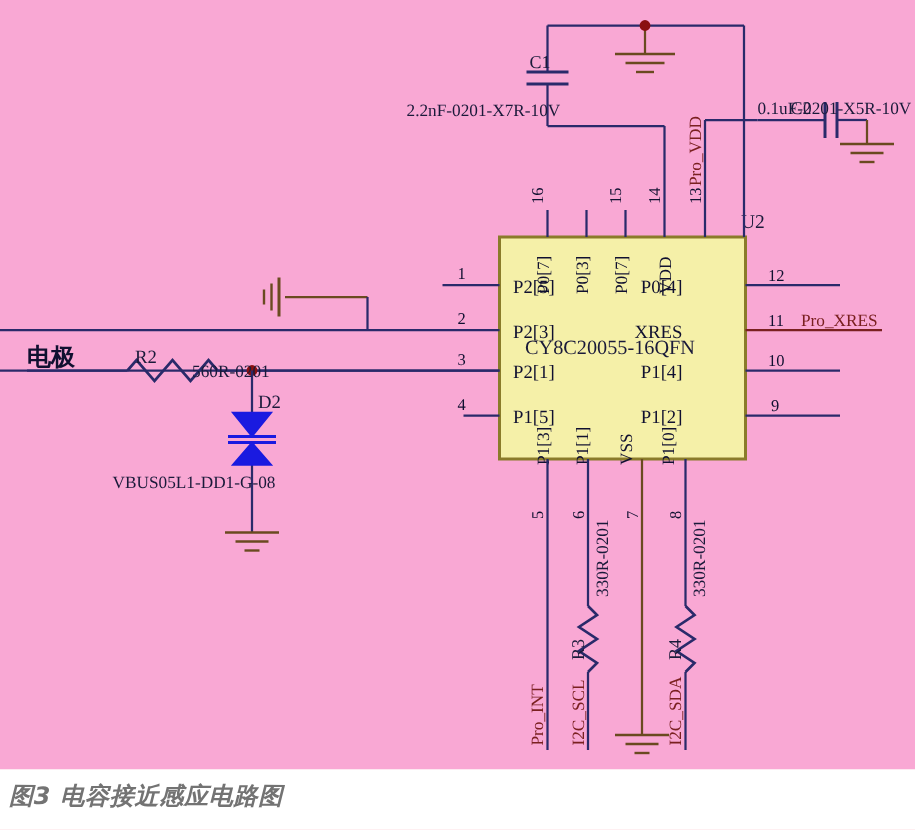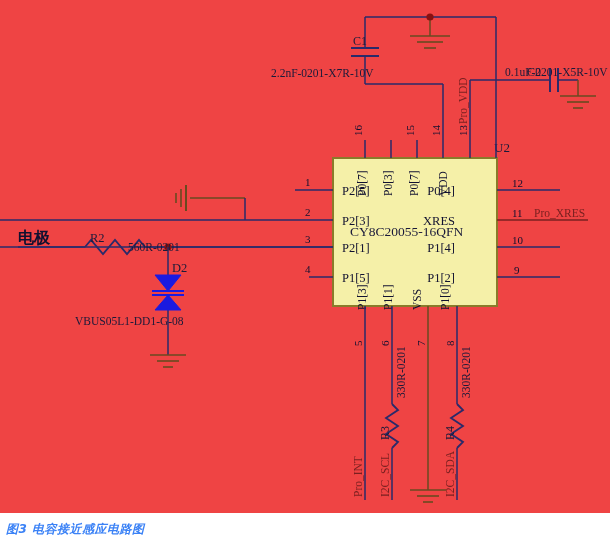--- a/index.html
+++ b/index.html
@@ -11,31 +11,31 @@
     overflow:hidden;
   }
   #sheet{
     position:relative;
     width:610px;height:553px;
     background:#fffff0;
     overflow:hidden;
   }
   #canvasarea{
     position:absolute;left:0;top:0;width:610px;height:513px;
-    background:#ef4444;
+    background:#f9a8d4;
   }
   #caption-bar{
     position:absolute;left:0;top:513px;width:610px;height:40px;
     background:#ffffff;
   }
   #caption{
     position:absolute;left:6px;top:521px;
     font-family:"DejaVu Sans", sans-serif;
-    font-size:12px;font-weight:bold;font-style:italic;
-    color:#3b82f6;letter-spacing:0.5px;
+    font-size:16px;font-weight:bold;font-style:italic;
+    color:#737373;letter-spacing:0.5px;
     white-space:nowrap;
     text-align:center;
   }
   svg#schematic{
     position:absolute;left:0;top:0;
     width:610px;height:513px;
     display:block;
   }
   .lbl{
     font-family:"Liberation Serif", serif;

